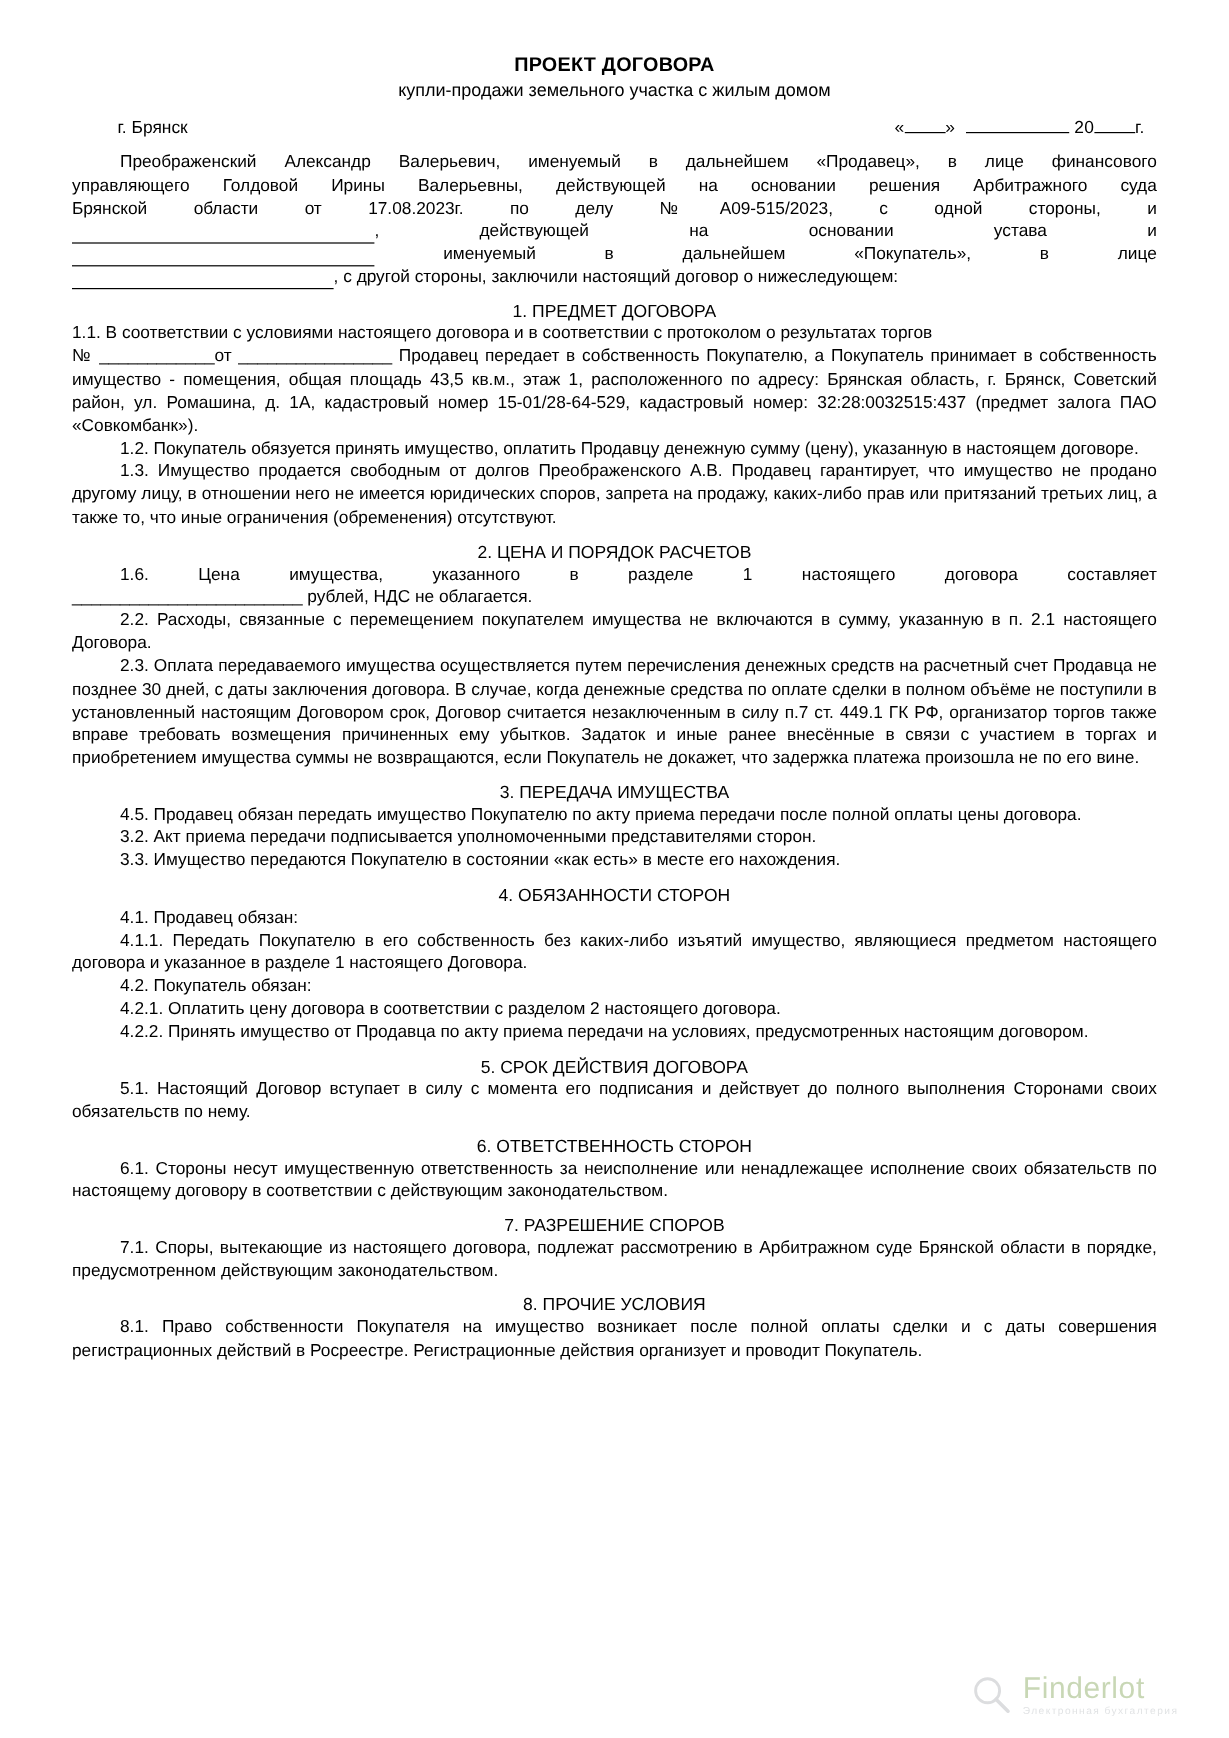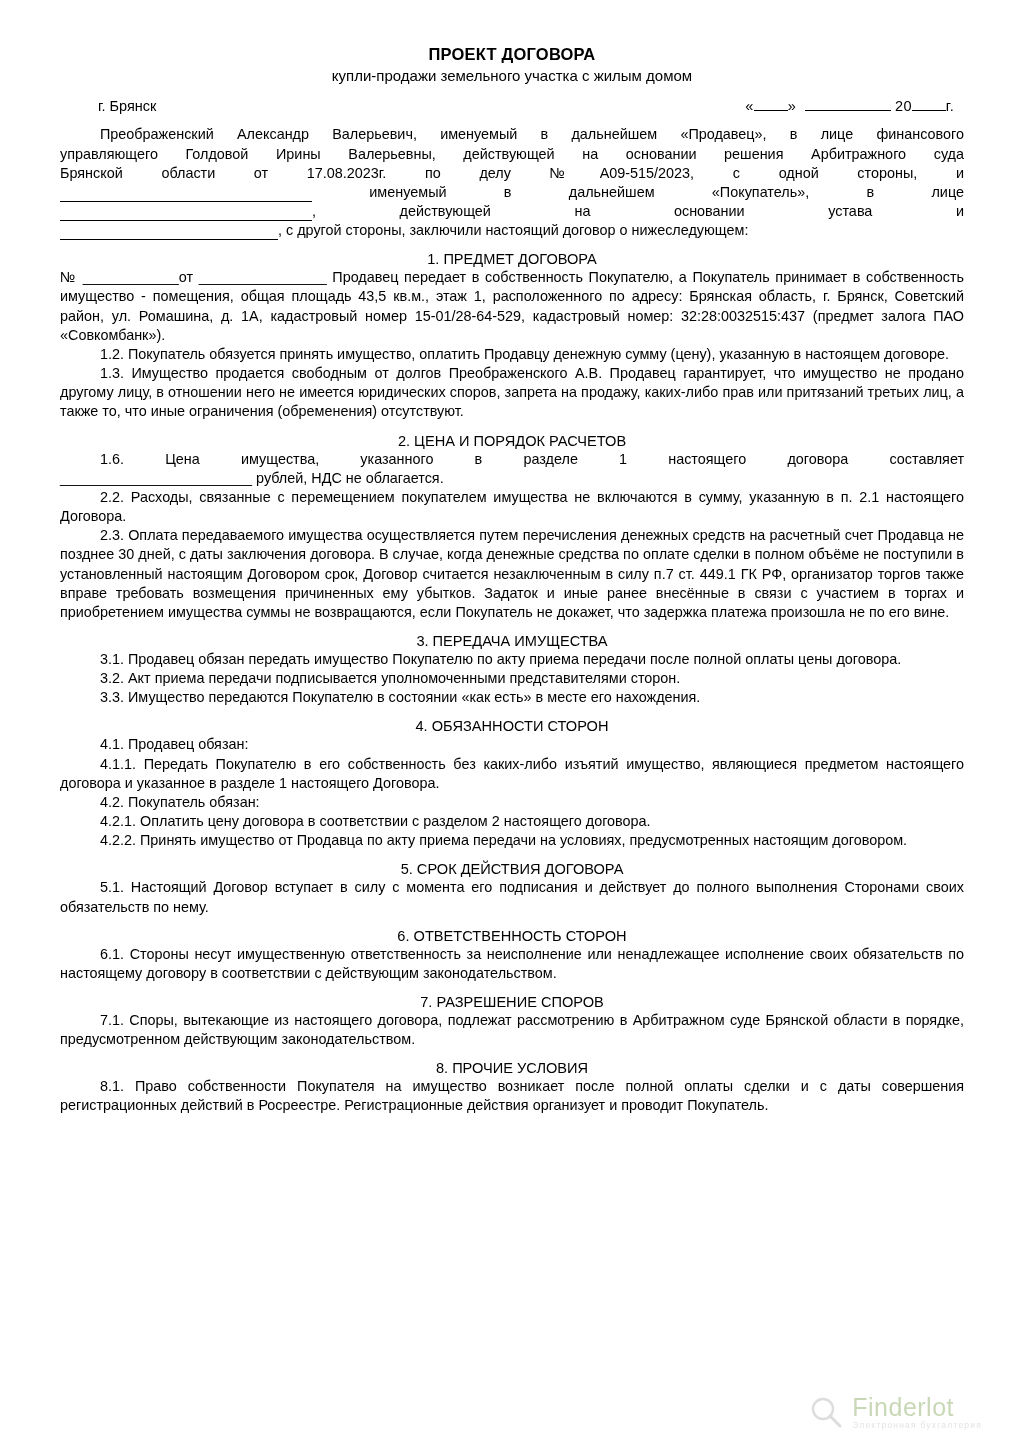--- a/index.html
+++ b/index.html
@@ -125,44 +125,45 @@
     </div>
   </div>
 
   <div class="gap-top">
     <p class="ind justify-spread">Преображенский Александр Валерьевич, именуемый в дальнейшем «Продавец», в лице финансового</p>
     <p class="justify-spread">управляющего Голдовой Ирины Валерьевны, действующей на основании решения Арбитражного суда</p>
     <p class="justify-spread">
       <span>Брянской области от 17.08.2023г. по делу №А09-515/2023, с одной стороны, и</span>
     </p>
     <p class="justify-spread">
+      <span class="blank-line bl-xl"></span><span>, действующей на основании устава и</span>
+    </p>
+    <p class="justify-spread">
       <span class="blank-line bl-xl"></span>
       <span>именуемый в дальнейшем «Покупатель», в лице</span>
-    </p>
-    <p class="justify-spread">
-      <span class="blank-line bl-xl"></span><span>, действующей на основании устава и</span>
     </p>
     <p>
       <span class="blank-line bl-l"></span><span>, с другой стороны, заключили настоящий договор о нижеследующем:</span>
     </p>
   </div>
 
   <div class="section-head">1. ПРЕДМЕТ ДОГОВОРА</div>
+  <p>1.1. В соответствии с условиями настоящего договора и в соответствии с протоколом о результатах торгов</p>
   <p>№ ____________от ________________ Продавец передает в собственность Покупателю, а Покупатель принимает в собственность имущество - помещения, общая площадь 43,5 кв.м., этаж 1, расположенного по адресу: Брянская область, г. Брянск, Советский район, ул. Ромашина, д. 1А, кадастровый номер 15-01/28-64-529, кадастровый номер: 32:28:0032515:437 (предмет залога ПАО «Совкомбанк»).</p>
   <p class="ind">1.2. Покупатель обязуется принять имущество, оплатить Продавцу денежную сумму (цену), указанную в настоящем договоре.</p>
   <p class="ind">1.3. Имущество продается свободным от долгов Преображенского А.В. Продавец гарантирует, что имущество не продано другому лицу, в отношении него не имеется юридических споров, запрета на продажу, каких-либо прав или притязаний третьих лиц, а также то, что иные ограничения (обременения) отсутствуют.</p>
 
   <div class="section-head">2. ЦЕНА И ПОРЯДОК РАСЧЕТОВ</div>
   <p class="ind justify-spread">1.6. Цена имущества, указанного в разделе 1 настоящего договора составляет</p>
   <p>________________________ рублей, НДС не облагается.</p>
   <p class="ind">2.2. Расходы, связанные с перемещением покупателем имущества не включаются в сумму, указанную в п. 2.1 настоящего Договора.</p>
   <p class="ind">2.3. Оплата передаваемого имущества осуществляется путем перечисления денежных средств на расчетный счет Продавца не позднее 30  дней, с даты заключения договора. В случае, когда денежные средства по оплате сделки в полном объёме не поступили в установленный настоящим Договором срок, Договор считается незаключенным в силу п.7 ст. 449.1 ГК РФ, организатор торгов также вправе требовать возмещения причиненных ему убытков. Задаток и иные ранее внесённые в связи с участием в торгах и приобретением имущества суммы не возвращаются, если Покупатель не докажет, что задержка платежа произошла не по его вине.</p>
 
   <div class="section-head">3. ПЕРЕДАЧА ИМУЩЕСТВА</div>
-  <p class="ind">3.1. Продавец обязан передать имущество Покупателю по акту приема передачи после полной оплаты цены договора.</p>
+  <p class="ind">4.5. Продавец обязан передать имущество Покупателю по акту приема передачи после полной оплаты цены договора.</p>
   <p class="ind">3.2. Акт приема передачи подписывается уполномоченными представителями сторон.</p>
   <p class="ind">3.3. Имущество передаются Покупателю в состоянии «как есть» в месте его нахождения.</p>
 
   <div class="section-head">4. ОБЯЗАННОСТИ СТОРОН</div>
   <p class="ind">4.1. Продавец обязан:</p>
   <p class="ind">4.1.1. Передать Покупателю в его собственность без каких-либо изъятий имущество, являющиеся предметом настоящего договора и указанное в разделе 1 настоящего Договора.</p>
   <p class="ind">4.2. Покупатель обязан:</p>
   <p class="ind">4.2.1. Оплатить цену договора в  соответствии с разделом 2 настоящего договора.</p>
   <p class="ind">4.2.2. Принять имущество от Продавца по акту приема передачи на условиях, предусмотренных настоящим договором.</p>
 

